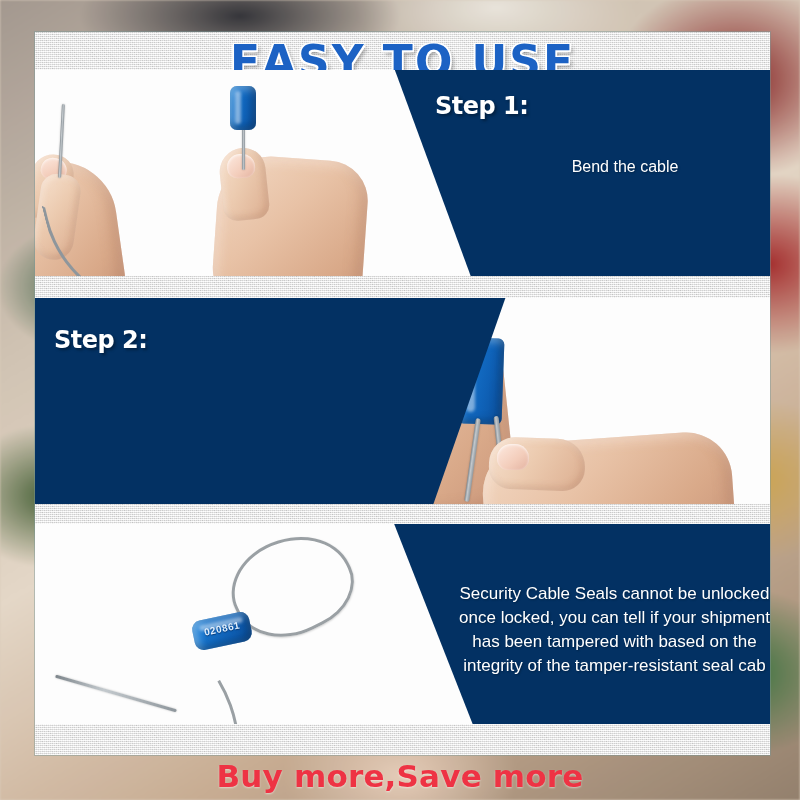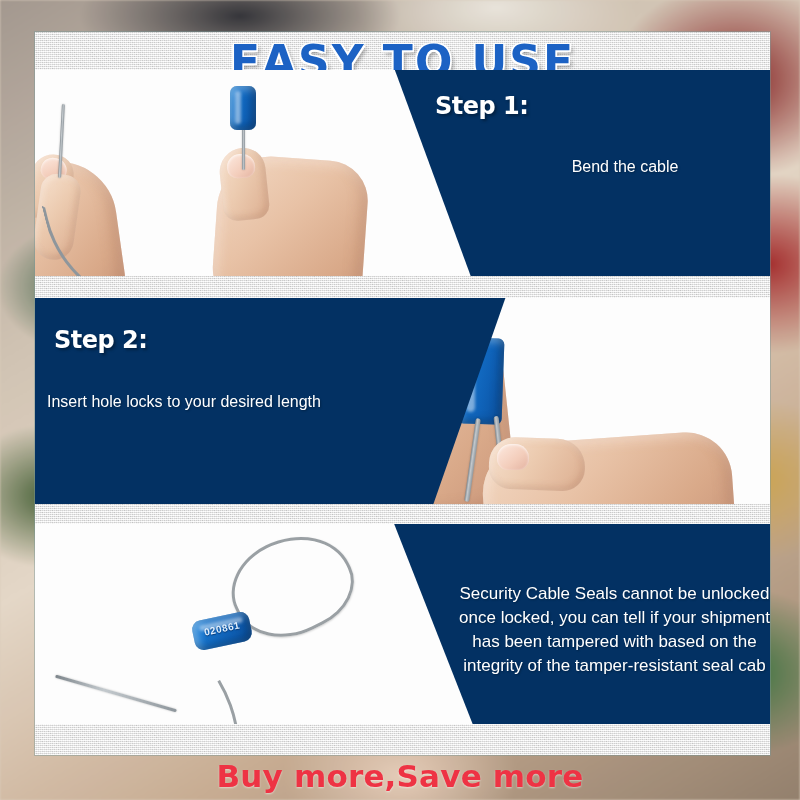--- a/index.html
+++ b/index.html
@@ -226,21 +226,20 @@
         <div class="cable-line" style="left:135px; top:120px; width:5px; height:84px; transform:rotate(8deg); border-radius:3px;"></div>
         <div class="cable-line" style="left:161px; top:118px; width:5px; height:48px; transform:rotate(-6deg); border-radius:3px;"></div>
 
         <div class="hand" style="left:148px; top:140px; width:250px; height:110px; border-radius:50px 46px 26px 40px; transform:rotate(-4deg);"></div>
         <div class="finger" style="left:154px; top:140px; width:96px; height:52px; border-radius:26px 28px 22px 22px; transform:rotate(2deg);"></div>
         <div class="nail" style="left:162px; top:146px; width:32px; height:26px; border-radius:14px 14px 11px 11px;"></div>
       </div>
 
       <div class="navy" id="panel2">
         <div class="step-head" id="head2">Step 2:</div>
-        <div class="step-body" id="body2">Insert hole locks to your desired length</div>
       </div>
     </div>
 
     <div class="row" id="row3">
 
       <div class="photo" id="photo3">
         <div class="ph-bg"></div>
 
         <div style="position:absolute; left:196px; top:14px; width:122px; height:96px;
                     border:3px solid #9aa0a4; border-radius:50% 60% 45% 55%;

